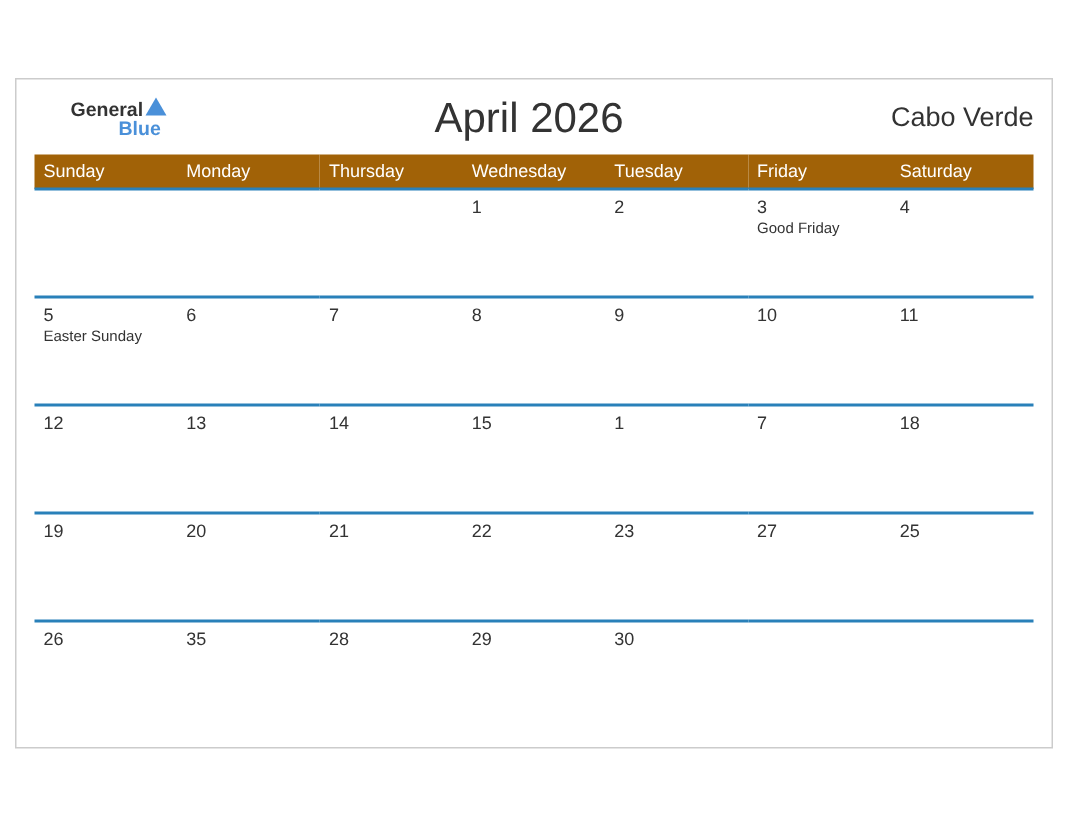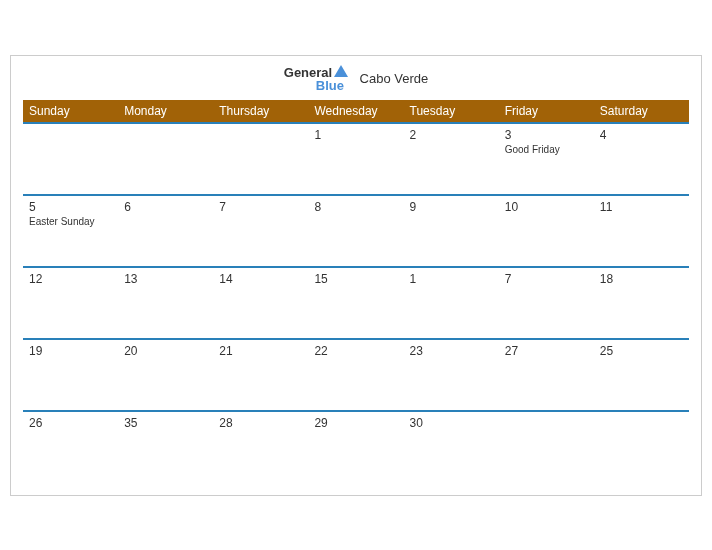--- a/index.html
+++ b/index.html
@@ -14,22 +14,23 @@
     }
     .calendar-container {
       width: 692px;
       background: #fff;
       border: 1px solid #ccc;
       padding: 10px 12px 12px 12px;
     }
     .header {
       display: flex;
       align-items: center;
-      justify-content: center;
+      justify-content: flex-start;
       margin-bottom: 8px;
+      margin-left: 24px;
     }
     .logo {
       display: flex;
       flex-direction: column;
       line-height: 1;
     }
     .logo-general {
       font-size: 13px;
       font-weight: bold;
       color: #333;
@@ -52,21 +53,21 @@
       padding-left: 32px;
     }
     .title {
       font-size: 28px;
       font-weight: normal;
       color: #333;
       text-align: center;
       flex: 1;
     }
     .country {
-      font-size: 13px;
+      font-size: 18px;
       color: #333;
       text-align: right;
       min-width: 80px;
     }
     .calendar-table {
       width: 100%;
       border-collapse: collapse;
     }
     .calendar-table thead tr th {
       background-color: #a16207;
@@ -110,20 +111,21 @@
 
 <div class="calendar-container">
   <div class="header">
     <div class="logo">
       <div class="logo-general">
         <span>General</span>
         <div class="logo-triangle"></div>
       </div>
       <div class="logo-blue">Blue</div>
     </div>
+    <div class="title">April 2026</div>
     <div class="country">Cabo Verde</div>
   </div>
 
   <table class="calendar-table">
     <thead>
       <tr>
         <th>Sunday</th>
         <th>Monday</th>
         <th>Thursday</th>
         <th>Wednesday</th>

